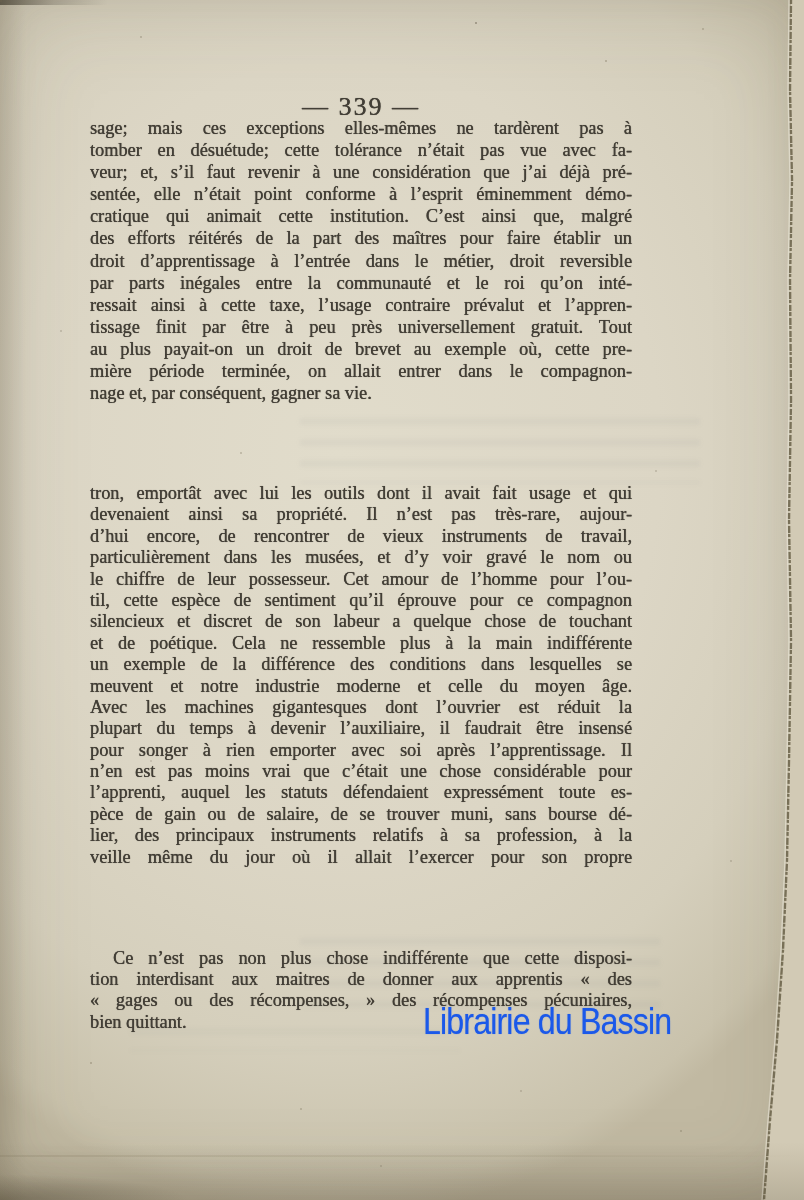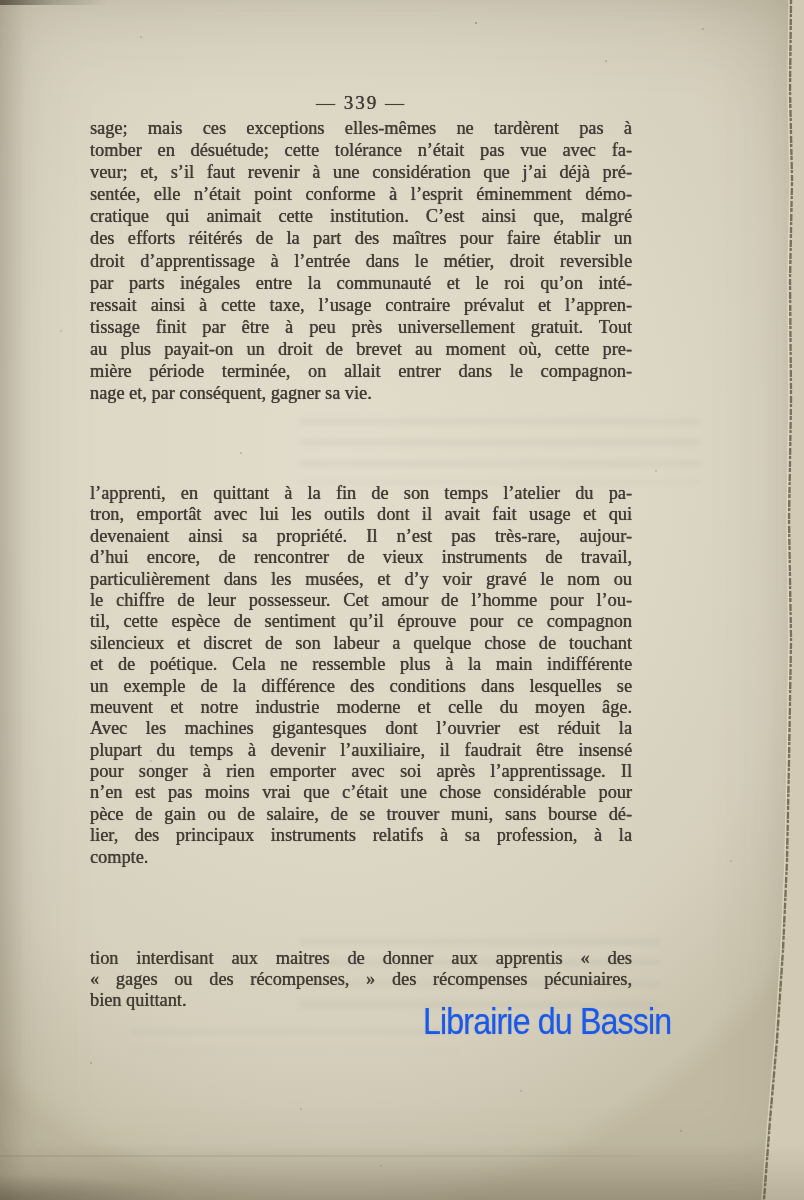--- a/index.html
+++ b/index.html
@@ -34,21 +34,21 @@
       60px 330px 0 rgba(110,100,78,0.3), 730px 860px 0 rgba(110,100,78,0.3);}
   
   .showthrough{position:absolute;pointer-events:none;filter:blur(2px);opacity:0.55;
     background:repeating-linear-gradient(180deg, rgba(116,120,128,0.12) 0 7px, rgba(116,120,128,0) 7px 21px);}
   .st1{left:300px;top:418px;width:400px;height:66px;}
   .st2{left:300px;top:938px;width:360px;height:70px;}
   .st3{left:130px;top:1028px;width:330px;height:24px;opacity:0.35;}
 
   
   .page-number{position:absolute;left:90px;top:92px;width:542px;
-    text-align:center;font-size:19px;letter-spacing:2px;}
+    text-align:center;font-size:26px;letter-spacing:2px;}
   .section-heading{position:absolute;left:90px;top:431px;width:542px;
     text-align:center;font-size:20px;letter-spacing:1.5px;}
   .paragraph{position:absolute;left:90px;width:542px;font-size:18.3px;}
   .p1{top:117px;--lh:22.1px;}
   .p2{top:483px;--lh:21.4px;}
   .p3{top:948px;--lh:21.2px;}
   .line{height:var(--lh);line-height:var(--lh);white-space:nowrap;
     text-align:justify;text-align-last:justify;}
   .line.last{text-align-last:left;white-space:normal;}
   .line.indent{text-indent:23px;}
@@ -93,48 +93,49 @@
       <div class="line">sage; mais ces exceptions elles-mêmes ne tardèrent pas à</div>
       <div class="line">tomber en désuétude; cette tolérance n’était pas vue avec fa-</div>
       <div class="line">veur; et, s’il faut revenir à une considération que j’ai déjà pré-</div>
       <div class="line">sentée, elle n’était point conforme à l’esprit éminemment démo-</div>
       <div class="line">cratique qui animait cette institution. C’est ainsi que, malgré</div>
       <div class="line">des efforts réitérés de la part des maîtres pour faire établir un</div>
       <div class="line">droit d’apprentissage à l’entrée dans le métier, droit reversible</div>
       <div class="line">par parts inégales entre la communauté et le roi qu’on inté-</div>
       <div class="line">ressait ainsi à cette taxe, l’usage contraire prévalut et l’appren-</div>
       <div class="line">tissage finit par être à peu près universellement gratuit. Tout</div>
-      <div class="line">au plus payait-on un droit de brevet au moment où, cette pre-</div>
+      <div class="line">au plus payait-on un droit de brevet au exemple où, cette pre-</div>
       <div class="line">mière période terminée, on allait entrer dans le compagnon-</div>
       <div class="line last">nage et, par conséquent, gagner sa vie.</div>
     </div>
 
 
   <div class="paragraph p2">
-      <div class="line">l’apprenti, en quittant à la fin de son temps l’atelier du pa-</div>
       <div class="line">tron, emportât avec lui les outils dont il avait fait usage et qui</div>
       <div class="line">devenaient ainsi sa propriété. Il n’est pas très-rare, aujour-</div>
       <div class="line">d’hui encore, de rencontrer de vieux instruments de travail,</div>
       <div class="line">particulièrement dans les musées, et d’y voir gravé le nom ou</div>
       <div class="line">le chiffre de leur possesseur. Cet amour de l’homme pour l’ou-</div>
       <div class="line">til, cette espèce de sentiment qu’il éprouve pour ce compagnon</div>
       <div class="line">silencieux et discret de son labeur a quelque chose de touchant</div>
       <div class="line">et de poétique. Cela ne ressemble plus à la main indifférente</div>
       <div class="line">un exemple de la différence des conditions dans lesquelles se</div>
       <div class="line">meuvent et notre industrie moderne et celle du moyen âge.</div>
       <div class="line">Avec les machines gigantesques dont l’ouvrier est réduit la</div>
       <div class="line">plupart du temps à devenir l’auxiliaire, il faudrait être insensé</div>
       <div class="line">pour songer à rien emporter avec soi après l’apprentissage. Il</div>
       <div class="line">n’en est pas moins vrai que c’était une chose considérable pour</div>
+      <div class="line">l’apprenti, auquel les statuts défendaient expressément toute es-</div>
       <div class="line">pèce de gain ou de salaire, de se trouver muni, sans bourse dé-</div>
       <div class="line">lier, des principaux instruments relatifs à sa profession, à la</div>
-      <div class="line last">compte.</div>
+      <div class="line">veille même du jour où il allait l’exercer pour son propre</div>
     </div>
 
   <div class="paragraph p3">
+      <div class="line indent">Ce n’est pas non plus chose indifférente que cette disposi-</div>
       <div class="line">tion interdisant aux maitres de donner aux apprentis « des</div>
       <div class="line">« gages ou des récompenses, » des récompenses pécuniaires,</div>
       <div class="line last">bien quittant.</div>
     </div>
 
   <div class="watermark">Librairie du Bassin</div>
 
   <svg class="edge-svg" width="804" height="1200" viewBox="0 0 804 1200">
 
     <path d="M791,0 L790,90 L792,180 L790,280 L791,400 L789,520 L791,640 L789,760 L787,860 L783,950 L777,1040 L770,1120 L764,1200 L804,1200 L804,0 Z" fill="#d2cab5"></path>

